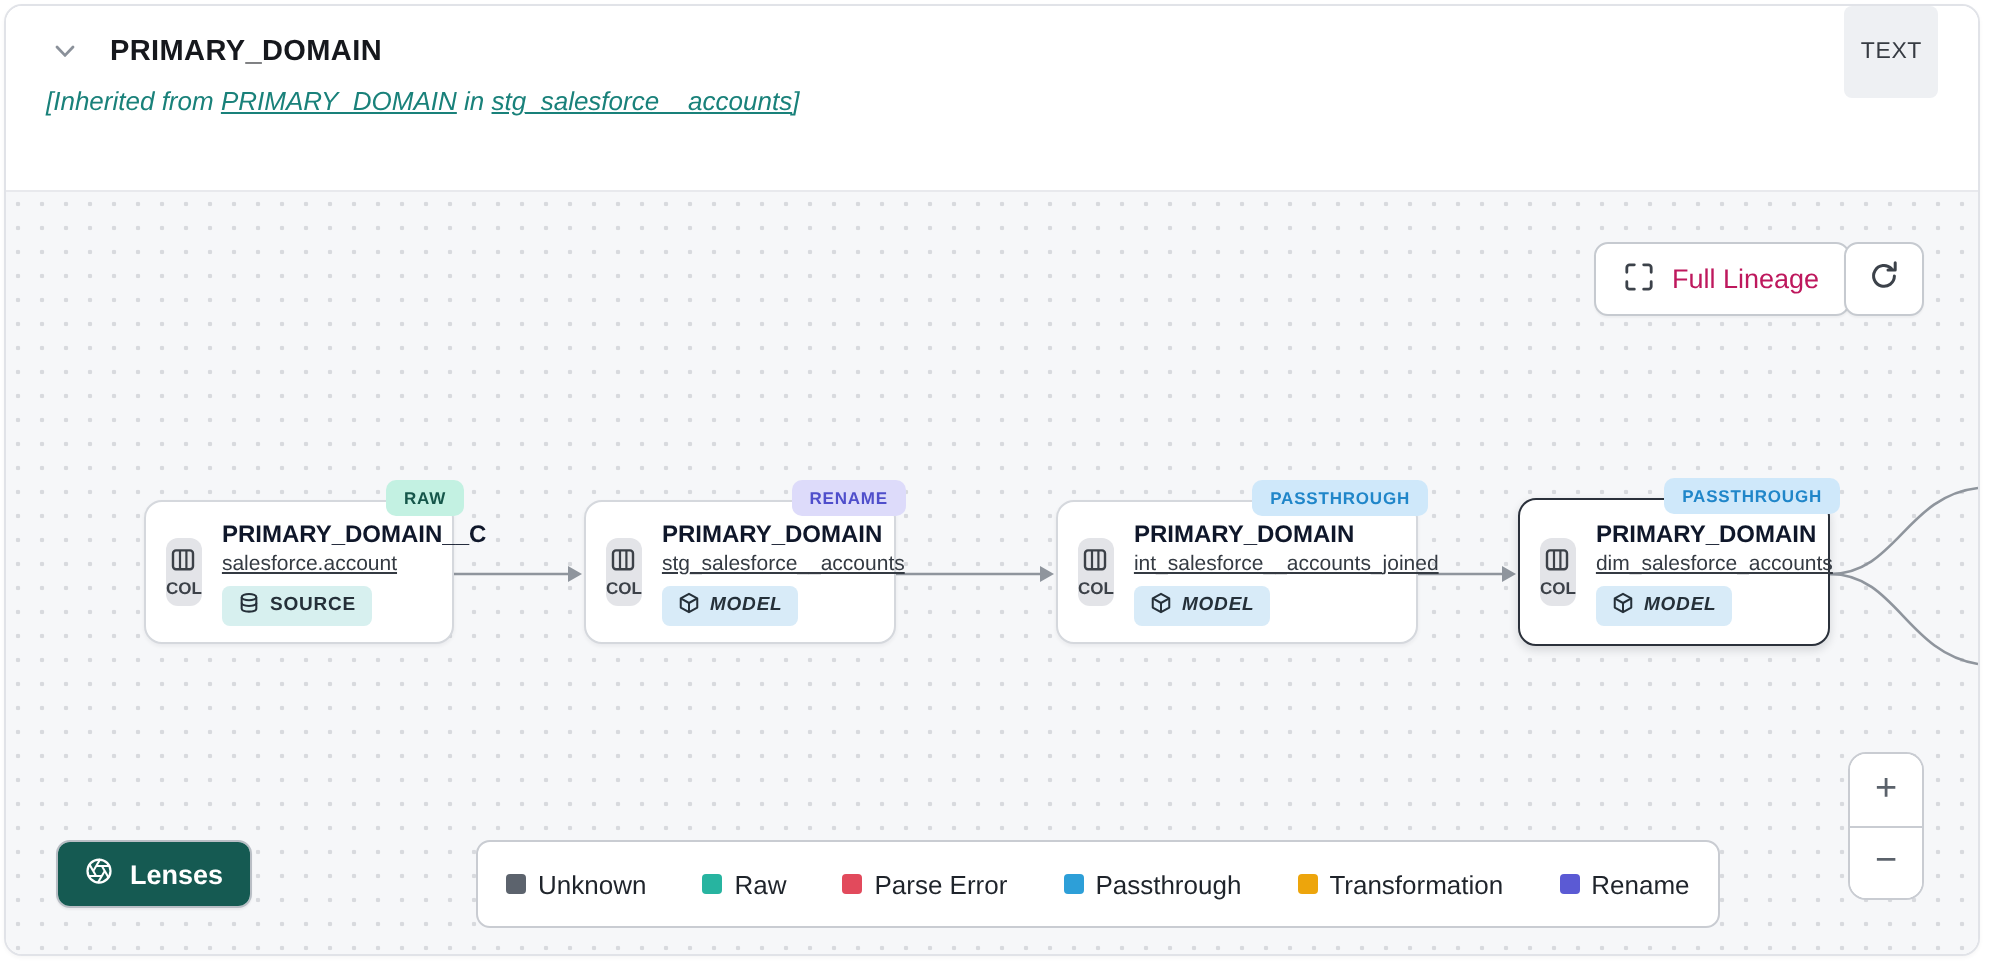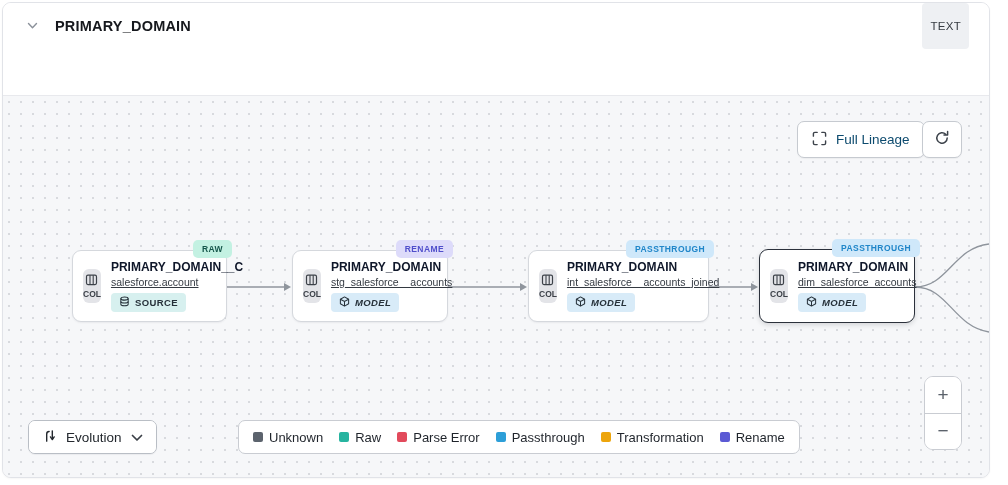--- a/index.html
+++ b/index.html
@@ -45,21 +45,21 @@
   .node-sub { font-size:10.5px; color:#343a42;text-decoration:underline; }
   .type-chip { display:inline-flex; align-items:center; gap:5px; align-self:flex-start; margin-top:3px;
                padding:3px 8px; border-radius:4px; font-size:9.5px; font-weight:bold;
                letter-spacing:.4px; color:#253039;justify-content:flex-end; }
   .type-chip.source { background:#d7f0ef; }
   .type-chip.model { background:#d8ebf8;font-style:italic; }
 
   
   .btn { display:inline-flex; align-items:center; justify-content:center; gap:9px; background:#fff;
          border:1px solid #c6cad0; border-radius:7px; height:37px; cursor:pointer;
-         font-family:"Liberation Sans", sans-serif; font-size:13.5px; color:#0c4a6e; font-weight:500;
+         font-family:"Liberation Sans", sans-serif; font-size:13.5px; color:#be185d; font-weight:500;
          box-shadow:0 1px 1px rgba(20,24,31,.04); }
   .full-lineage { position:absolute; left:794px; top:25px; padding:0 14px; }
   .refresh { position:absolute; left:919px; top:25px; width:40px; }
 
   
   .zoom-ctrl { position:absolute; left:921px; top:280px; width:38px; height:74px; background:#fff;
                border:1px solid #c9ccd2; border-radius:9px; display:flex; flex-direction:column; overflow:hidden; }
   .zoom-ctrl button { flex:1; background:#fff; border:none; font-size:19px; color:#5b626b; cursor:pointer;
                       font-family:"Liberation Sans", sans-serif; }
   .zoom-ctrl .sep { height:1px; background:#c9ccd2; }
@@ -67,40 +67,41 @@
   
   .lens-group { position:absolute; left:25px; top:324px; height:34px; display:flex; align-items:stretch;
                 border:1px solid #b9bec5; border-radius:7px; overflow:hidden; background:#fff;
                 box-shadow:0 1px 1px rgba(20,24,31,.05); }
   .lenses-btn { display:flex; align-items:center; gap:8px; background:#155a52; color:#fff;
                 padding:0 13px; font-size:13.5px; font-weight:600; border:none; cursor:pointer;
                 font-family:"Liberation Sans", sans-serif; }
   .lens-select { display:flex; align-items:center; gap:9px; background:#fff; padding:0 13px;
                  font-size:13.5px; color:#23282e; border:none; cursor:pointer;
                  font-family:"Liberation Sans", sans-serif; }
-  .legend { position:absolute; left:235px; top:324px; height:34px; display:flex; align-items:center; gap:16px;
+  .legend { position:absolute; left:235px; top:324px; height:44px; display:flex; align-items:center; gap:28px;
             background:#fff; border:1px solid #c9ccd2; border-radius:7px; padding:0 14px; font-size:13px; color:#1f242b; }
   .leg-item { display:inline-flex; align-items:center; gap:6px; }
   .swatch { display:inline-block; width:10px; height:10px; border-radius:2px; }
 </style>
 </head>
 <body>
 
 <div class="card">
 
   <div class="hdr">
     <div class="title-row">
       <span class="chev-btn">
         <svg width="11" height="8" viewBox="0 0 11 8">
             <polyline points="1.5,1.5 5.5,5.7 9.5,1.5" fill="none" stroke="#8b919a" stroke-width="1.4" stroke-linecap="round" stroke-linejoin="round"></polyline>
           </svg>
       </span>
       <span class="col-title">PRIMARY_DOMAIN</span>
       <span class="type-badge">TEXT</span>
     </div>
+    <div class="inherited"><span>[Inherited from </span><a>PRIMARY_DOMAIN</a><span> in </span><a>stg_salesforce__accounts</a><span>]</span></div>
   </div>
 
   <div class="canvas">
 
     <svg class="edges" width="986" height="381">
       <line x1="224" y1="191" x2="281" y2="191" stroke="#8f959d" stroke-width="1.3"></line>
       <polygon points="281,187 288,191 281,195" fill="#8f959d"></polygon>
       <line x1="445" y1="191" x2="517" y2="191" stroke="#8f959d" stroke-width="1.3"></line>
       <polygon points="517,187 524,191 517,195" fill="#8f959d"></polygon>
       <line x1="706" y1="191" x2="748" y2="191" stroke="#8f959d" stroke-width="1.3"></line>
@@ -218,30 +219,31 @@
           </svg></span>
     </button>
 
     <div class="zoom-ctrl">
       <button>+</button>
       <div class="sep"></div>
       <button>−</button>
     </div>
 
     <div class="lens-group">
-      <button class="lens-select">
-        <span><svg width="15" height="16" viewBox="0 0 16 16">
-              <path d="M5 13.5 V6 Q5 3.2 7.6 3.2" fill="none" stroke="#23282e" stroke-width="1.5" stroke-linecap="round"></path>
-              <path d="M11 2.5 V10.5" fill="none" stroke="#23282e" stroke-width="1.5" stroke-linecap="round"></path>
-              <polyline points="9,9 11,11.8 13,9" fill="none" stroke="#23282e" stroke-width="1.5" stroke-linecap="round" stroke-linejoin="round"></polyline>
-            </svg></span>
-        <span>Evolution</span>
-        <span><svg width="12" height="8" viewBox="0 0 12 8">
-              <polyline points="1.5,1.5 6,6 10.5,1.5" fill="none" stroke="#3a3f46" stroke-width="1.7" stroke-linecap="round" stroke-linejoin="round"></polyline>
-            </svg></span>
+      <button class="lenses-btn">
+        <span><svg width="15" height="15" viewBox="0 0 24 24">
+              <circle cx="12" cy="12" r="9.2" fill="none" stroke="#fff" stroke-width="1.8"></circle>
+              <line x1="14.3" y1="8" x2="19.8" y2="17.5" stroke="#fff" stroke-width="1.6"></line>
+              <line x1="9.7" y1="8" x2="20.9" y2="8" stroke="#fff" stroke-width="1.6"></line>
+              <line x1="7.4" y1="12" x2="13" y2="2.5" stroke="#fff" stroke-width="1.6"></line>
+              <line x1="9.7" y1="16" x2="4.2" y2="6.5" stroke="#fff" stroke-width="1.6"></line>
+              <line x1="14.3" y1="16" x2="3.1" y2="16" stroke="#fff" stroke-width="1.6"></line>
+              <line x1="16.6" y1="12" x2="11" y2="21.5" stroke="#fff" stroke-width="1.6"></line>
+            </svg></span>
+        <span>Lenses</span>
       </button>
     </div>
 
     <div class="legend">
       <span class="leg-item">
           <i class="swatch" style="background-color: rgb(92, 99, 109);"></i>
           <span>Unknown</span>
         </span>
       <span class="leg-item">
           <i class="swatch" style="background-color: rgb(39, 180, 160);"></i>

